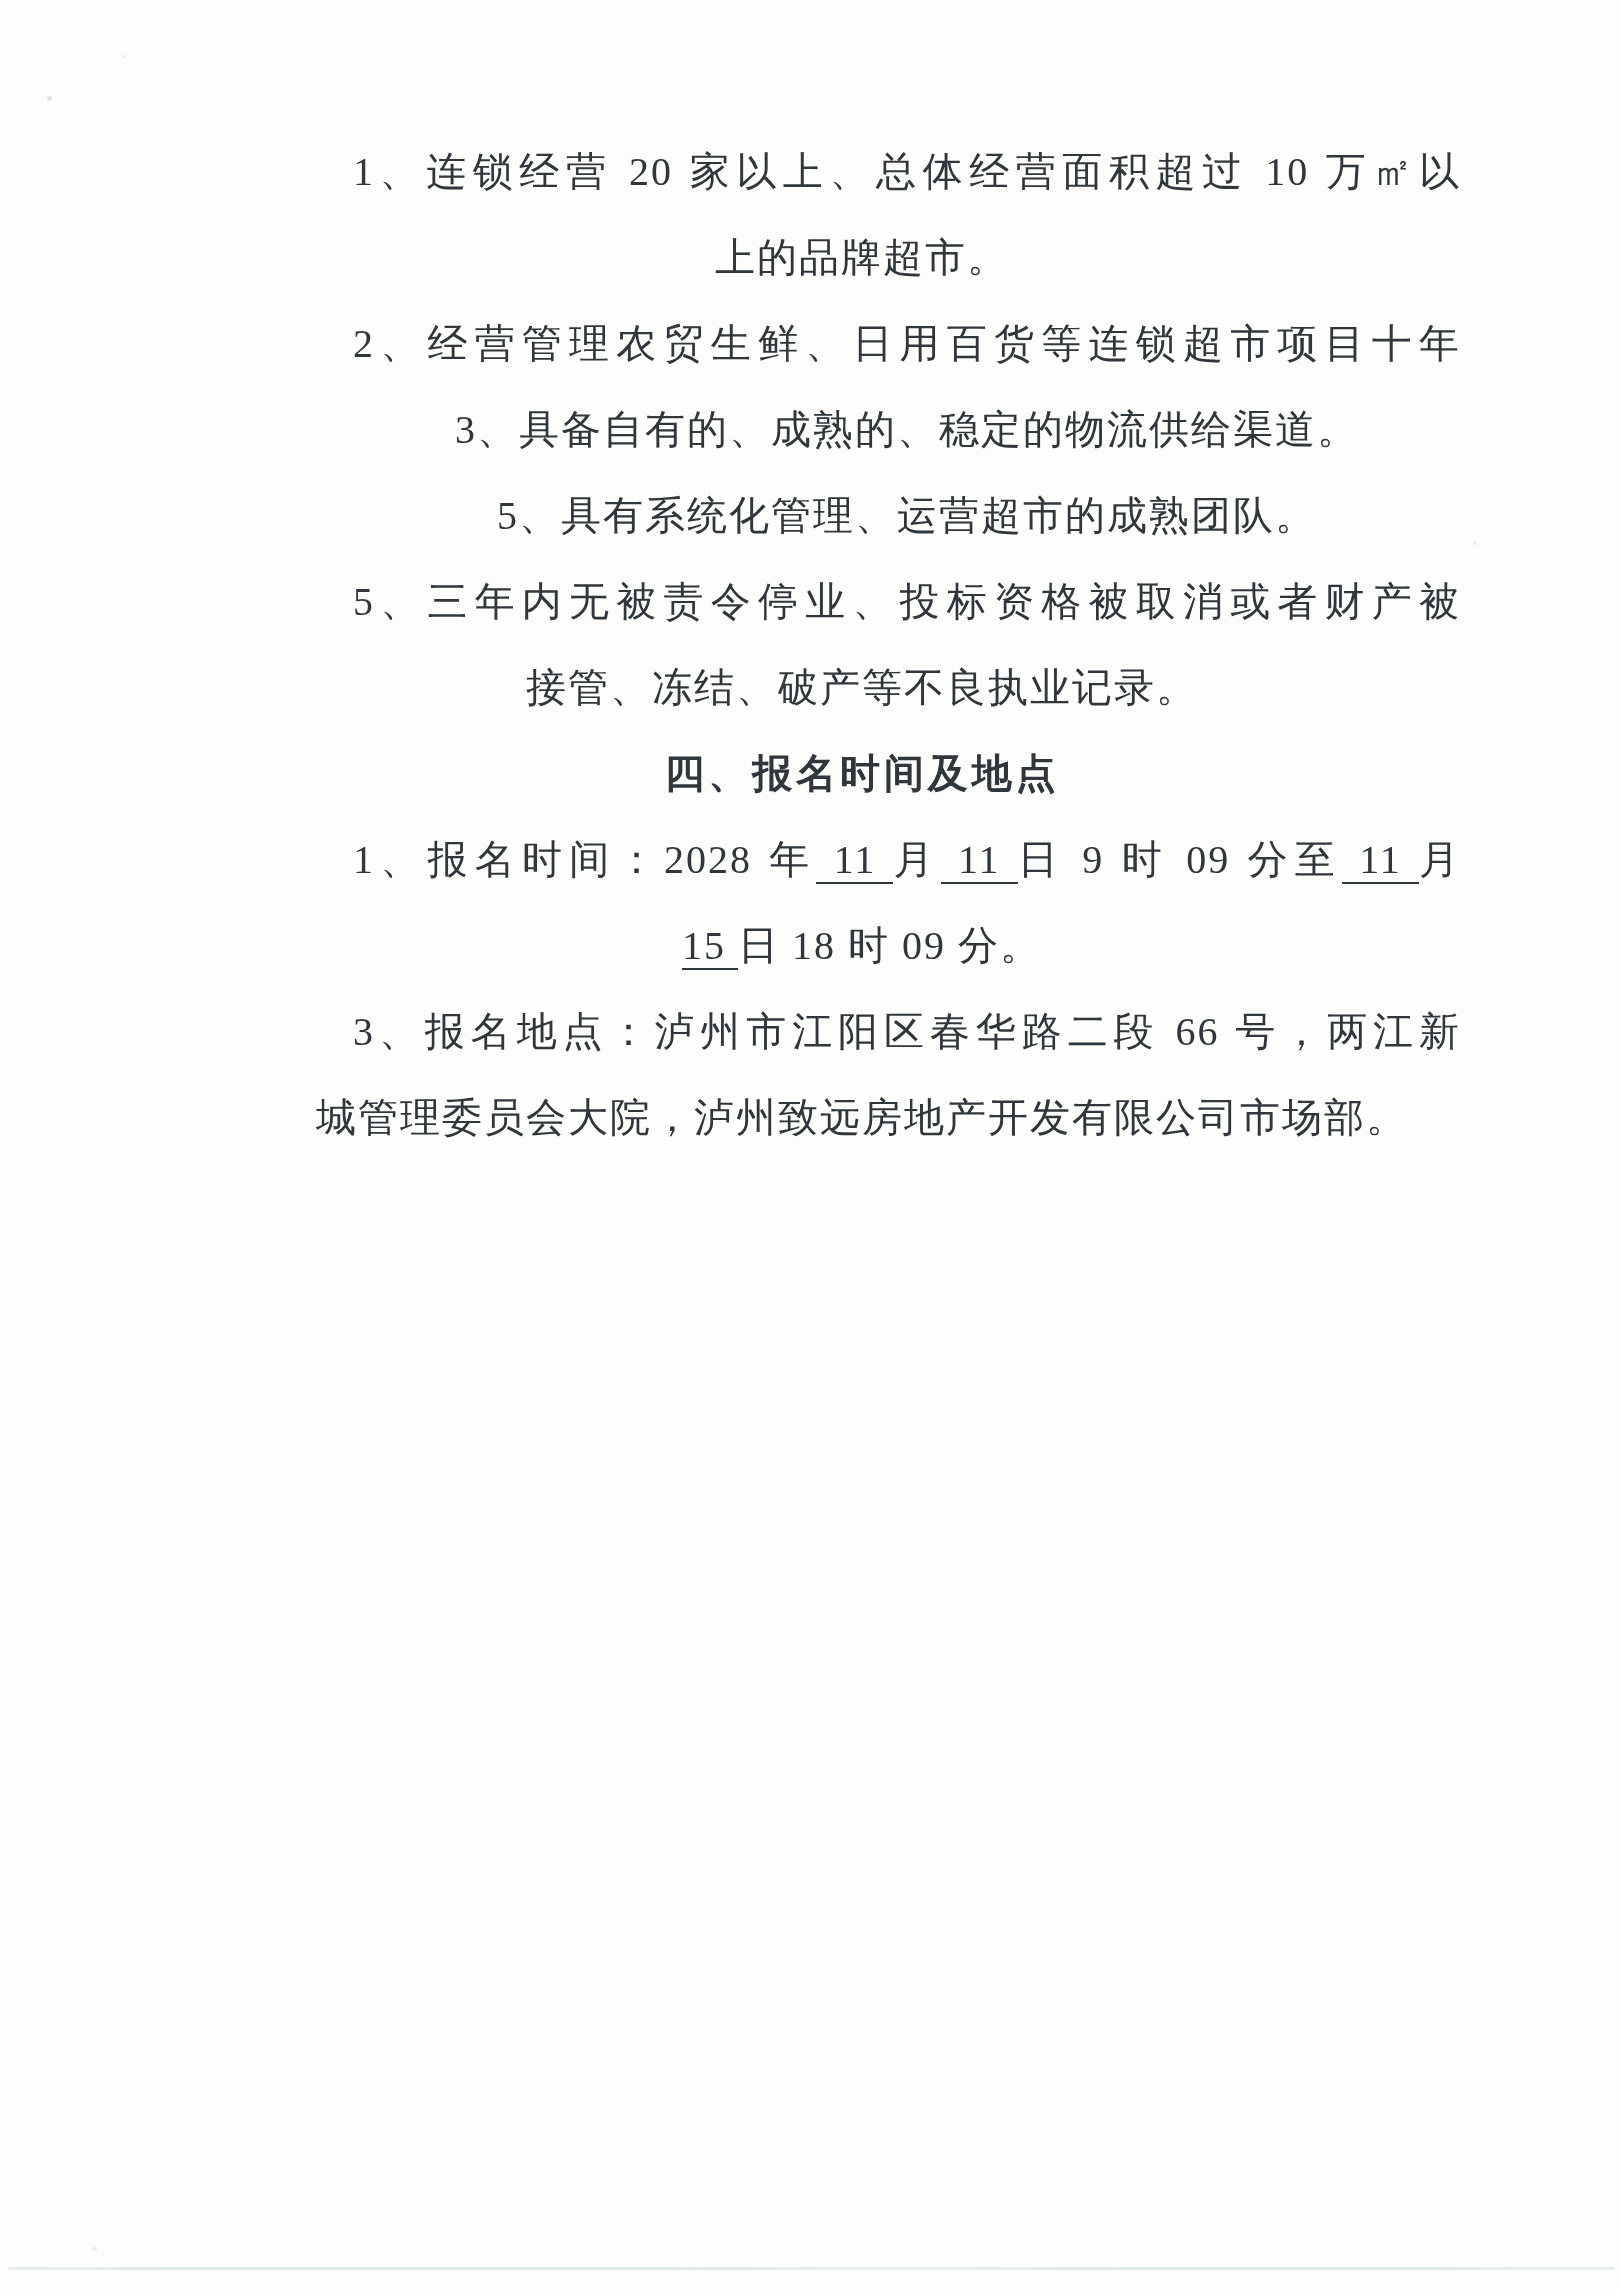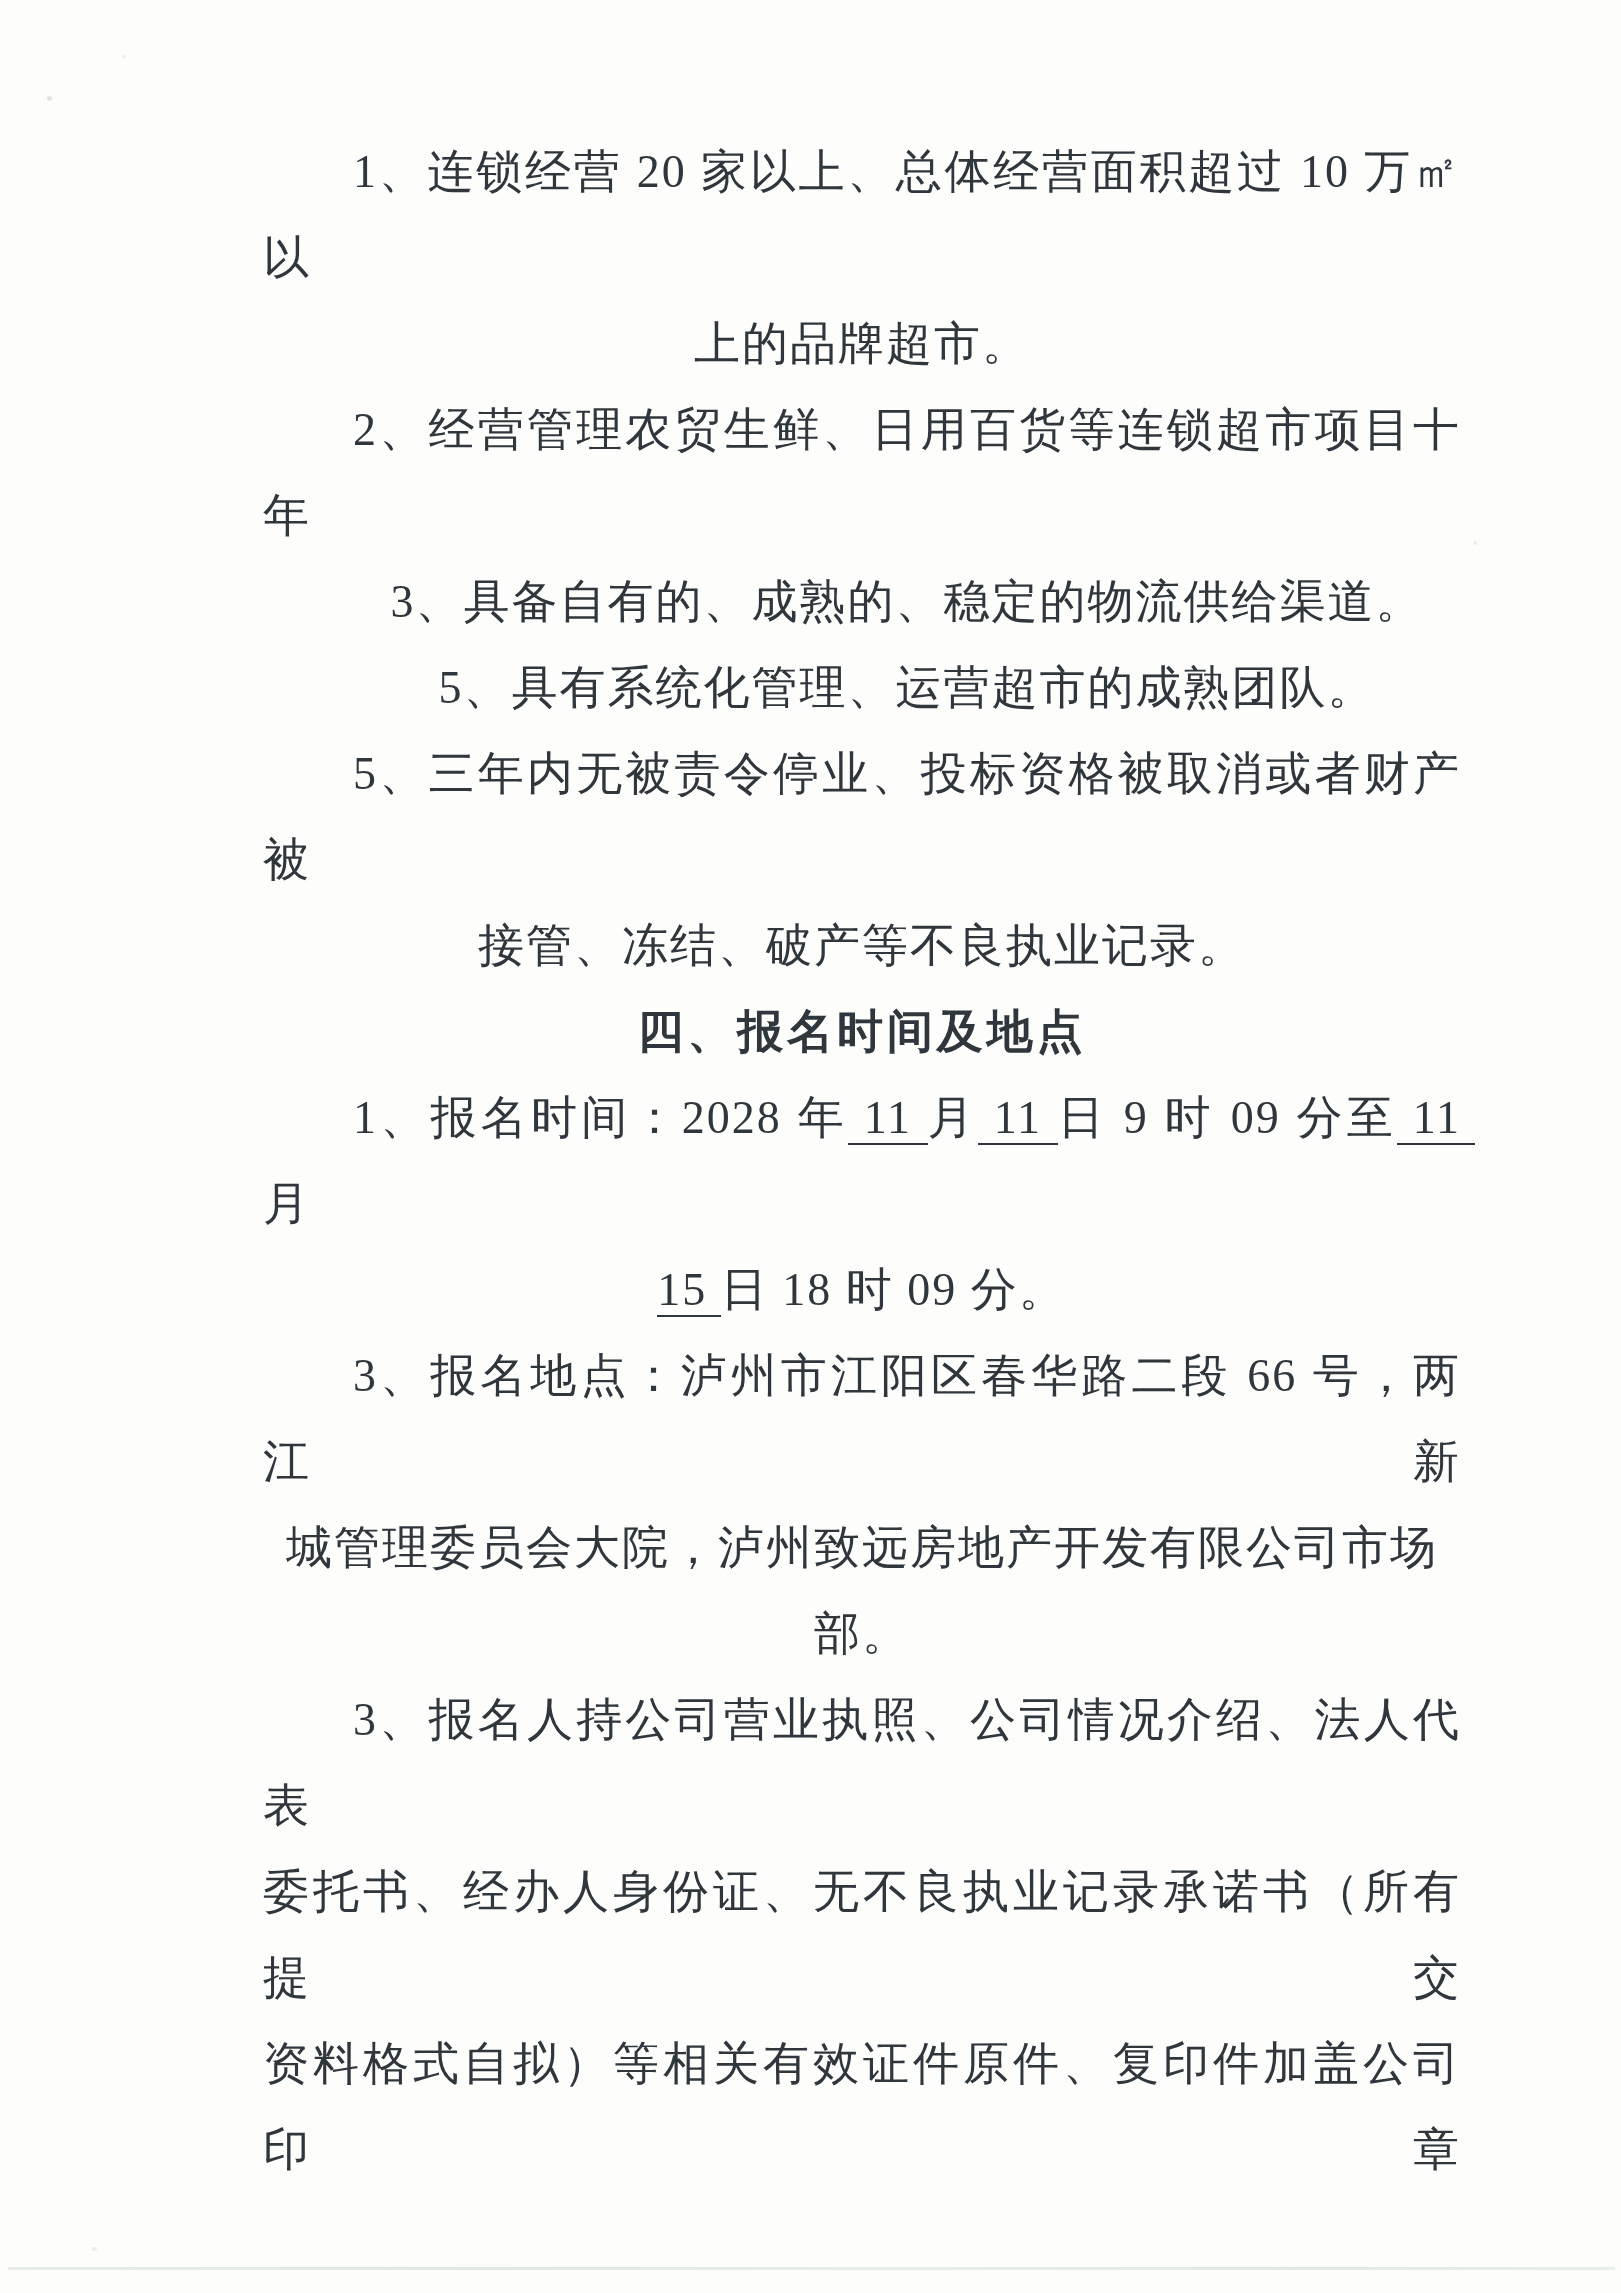--- a/index.html
+++ b/index.html
@@ -14,21 +14,21 @@
     background: #fdfdfc;
     overflow: hidden;
     font-family: "Liberation Serif", "DejaVu Serif", serif;
     color: #2f363c;
   }
   #doc-body {
     position: absolute;
     left: 263px;
     top: 129px;
     width: 1198px;
-    font-size: 46px;
+    font-size: 40px;
     letter-spacing: 2px;
   }
   .para { margin: 0; }
   .line {
     line-height: 86px;
     white-space: pre-wrap;
     text-align: center;
   }
   .line.just {
     text-align: justify;
@@ -90,26 +90,20 @@
         <div class="line"><span>四、报名时间及地点</span></div>
       </div>
       <div class="para body">
         <div class="line just indent"><span>1、报名时间：2028 年</span><span class="u"> 11 </span><span>月</span><span class="u"> 11 </span><span>日 9 时 09 分至</span><span class="u"> 11 </span><span>月</span></div>
         <div class="line"><span class="u">15 </span><span>日 18 时 09 分。</span></div>
       </div>
       <div class="para body">
         <div class="line just indent"><span>3、报名地点：泸州市江阳区春华路二段 66 号，两江新</span></div>
         <div class="line"><span>城管理委员会大院，泸州致远房地产开发有限公司市场部。</span></div>
       </div>
-      <div class="para body">
-        <div class="line just indent"><span>3、报名人持公司营业执照、公司情况介绍、法人代表</span></div>
-        <div class="line just"><span>委托书、经办人身份证、无不良执业记录承诺书（所有提交</span></div>
-        <div class="line just"><span>资料格式自拟）等相关有效证件原件、复印件加盖公司印章</span></div>
-        <div class="line"></div>
-      </div>
     </div>
   <div class="scan-line"></div>
   <div class="speck s1"></div>
   <div class="speck s2"></div>
   <div class="speck s3"></div>
   <div class="speck s4"></div>
 </div>
 
 
 </body></html>

